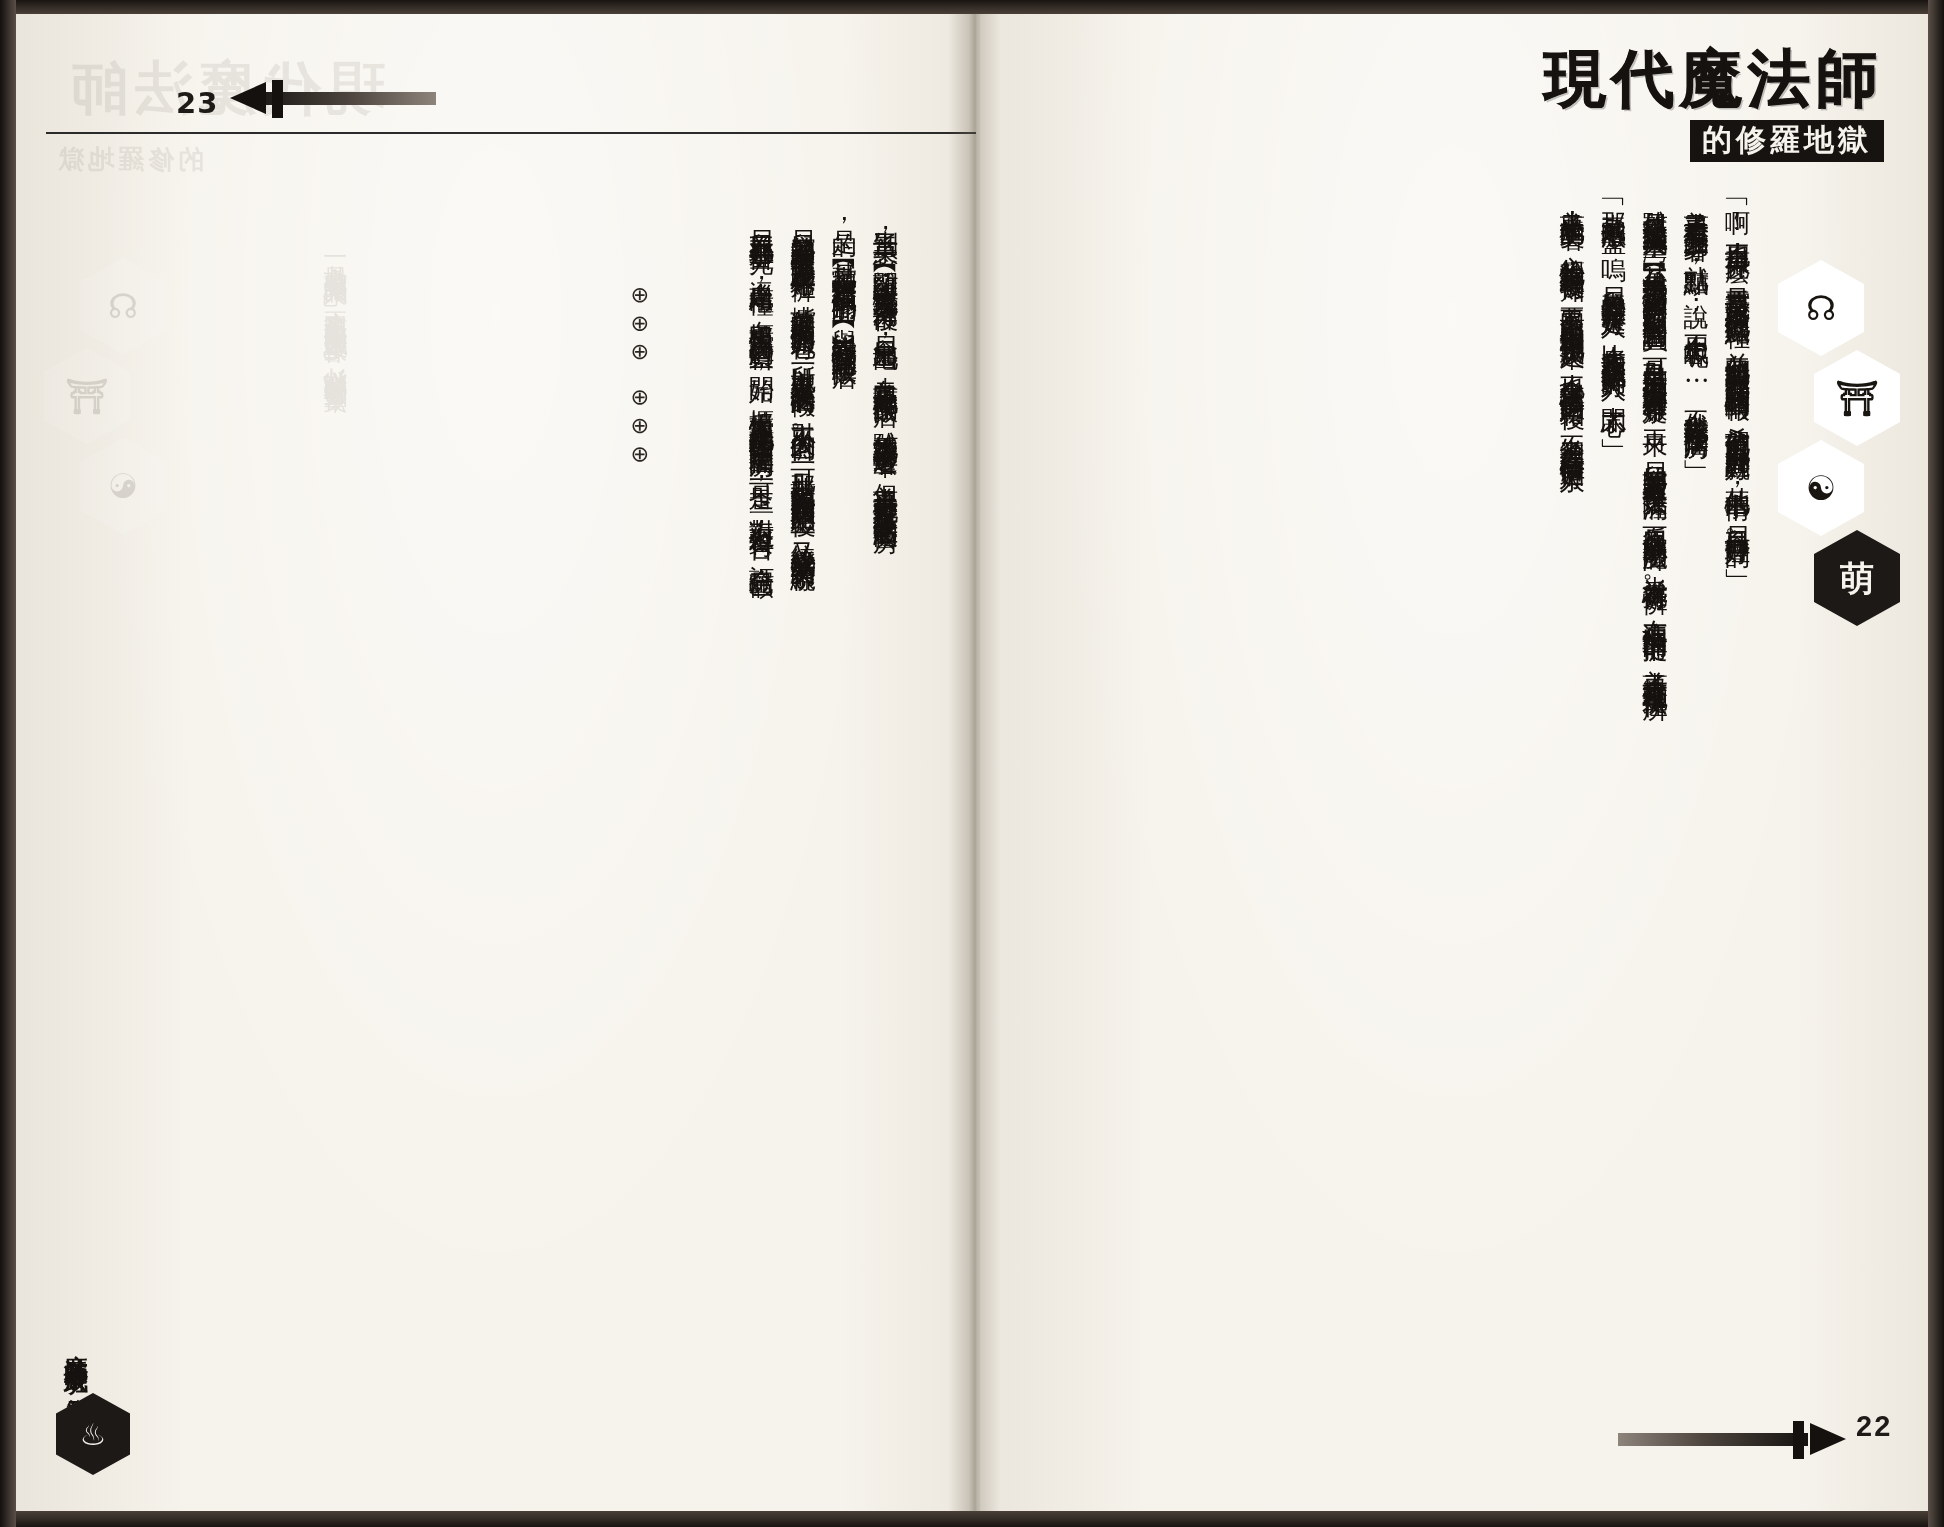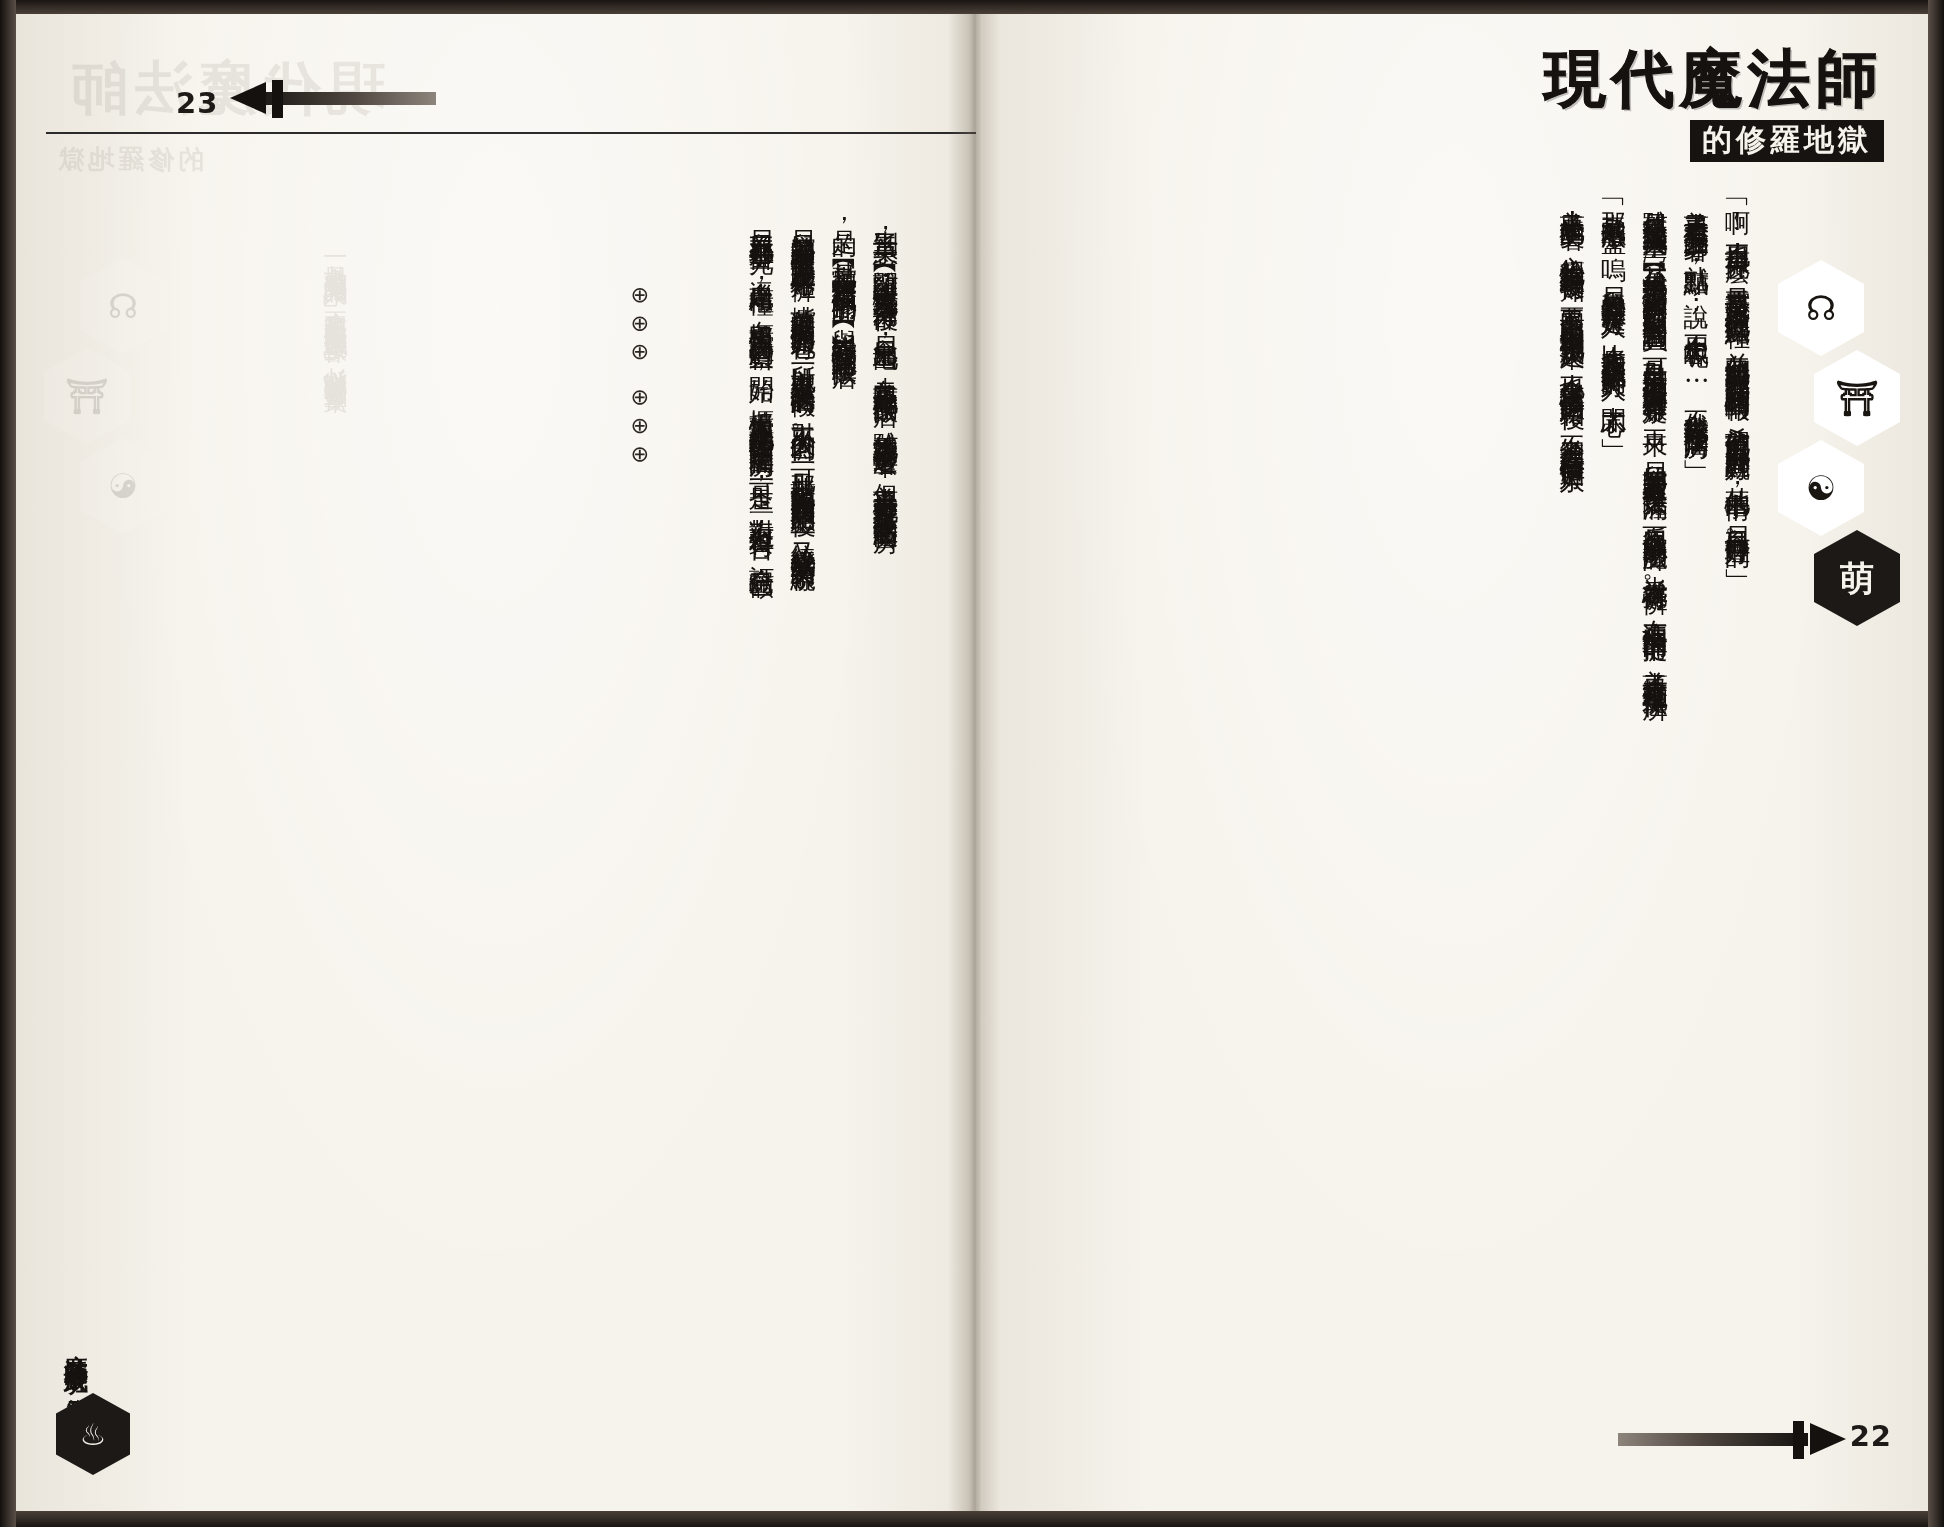--- a/index.html
+++ b/index.html
@@ -124,21 +124,21 @@
 
   .folio {
     position: absolute;
     font-family: "DejaVu Sans", "Liberation Sans", sans-serif;
     font-weight: bold;
     font-size: 29px;
     color: #1d1a17;
     letter-spacing: 1px;
   }
   .folio-left  { left: 160px; top: 72px; }
-  .folio-right { right: 36px; bottom: 58px; }
+  .folio-right { right: 36px; bottom: 66px; font-family: Liberation Mono, monospace; }
 
   
   .title-block {
     position: absolute;
     right: 44px;
     top: 34px;
     text-align: right;
     line-height: 1;
   }
   .title-main {

